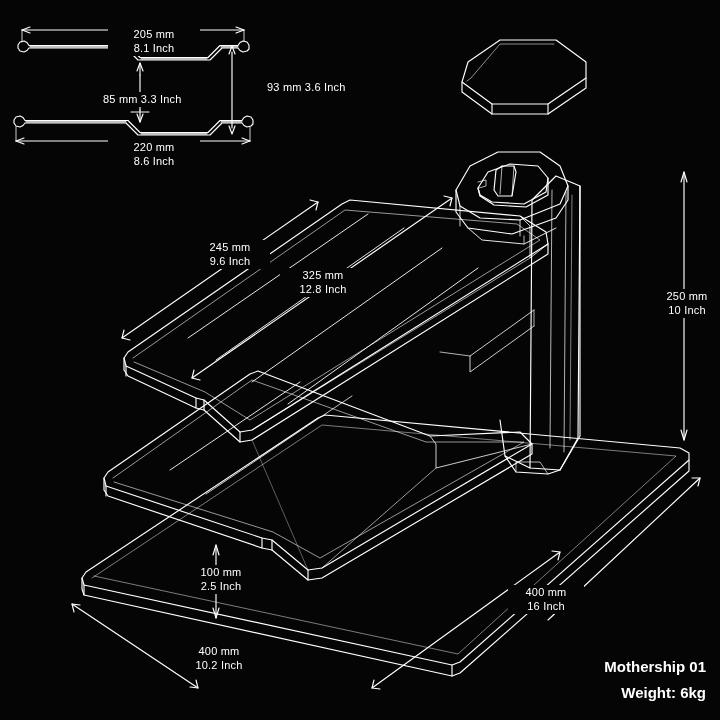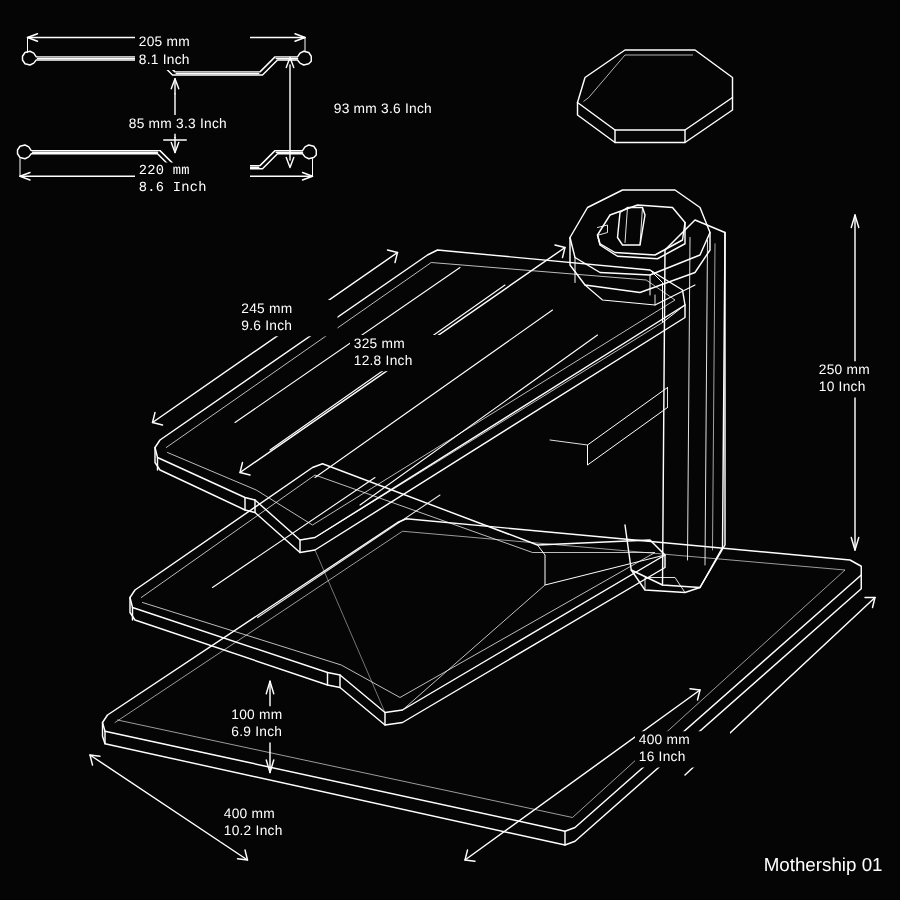--- a/index.html
+++ b/index.html
@@ -17,35 +17,36 @@
   .lbl{
     position:absolute;
     color:#fff;
     font-family:"Liberation Sans","DejaVu Sans",sans-serif;
     font-size:11px;
     line-height:13px;
     letter-spacing:.2px;
     background:#050505;
     padding:1px 3px;
     white-space:nowrap;
-    text-align:left;
+    text-align:center;
   }
   .lbl.two{line-height:13.5px;}
   .title-blk{
     position:absolute;
     right:14px;bottom:14px;
     text-align:right;
     background:transparent;
   }
   .title-blk div{
     font-size:15px;
     line-height:26px;
     color:#fff;
     background:#050505;
     white-space:nowrap;
+    font-weight:bold;
   }
 </style>
 </head>
 <body>
 
 <div id="sheet">
 
   <svg viewBox="0 0 720 720" fill="none" stroke="#ffffff" stroke-width="1.15" stroke-linecap="round" stroke-linejoin="round">
 
     <g>
@@ -254,21 +255,21 @@
       <path d="M700,478 L692,478 M700,478 L698,486"></path>
     </g>
 
   </svg>
 
   <div class="lbl two" style="left:108px;top:27px;width:86px;">
     <div>205 mm</div>
     <div>8.1 Inch</div>
   </div>
 
-  <div class="lbl two" style="left:108px;top:130px;width:86px;font-family:Liberation Mono, monospace;">
+  <div class="lbl two" style="left:108px;top:140px;width:86px;">
     <div>220 mm</div>
     <div>8.6 Inch</div>
   </div>
 
   <div class="lbl" style="left:100px;top:80px;margin-top:12px;">85 mm 3.3 Inch</div>
 
   <div class="lbl" style="left:222px;top:80px;margin-left:42px;">93 mm 3.6 Inch</div>
 
   <div class="lbl two" style="left:190px;top:240px;width:74px;">
     <div>245 mm</div>
@@ -280,30 +281,31 @@
     <div>12.8 Inch</div>
   </div>
 
   <div class="lbl two" style="left:652px;top:289px;width:64px;">
     <div>250 mm</div>
     <div>10 Inch</div>
   </div>
 
   <div class="lbl two" style="left:182px;top:565px;width:72px;">
     <div>100 mm</div>
-    <div>6.9 Inch</div>
+    <div>2.5 Inch</div>
   </div>
 
   <div class="lbl two" style="left:176px;top:644px;width:80px;">
     <div>400 mm</div>
     <div>10.2 Inch</div>
   </div>
 
   <div class="lbl two" style="left:508px;top:585px;width:70px;">
     <div>400 mm</div>
     <div>16 Inch</div>
   </div>
 
   <div class="title-blk">
     <div>Mothership 01</div>
+    <div>Weight: 6kg</div>
   </div>
 
 </div>
 
 </body></html>

